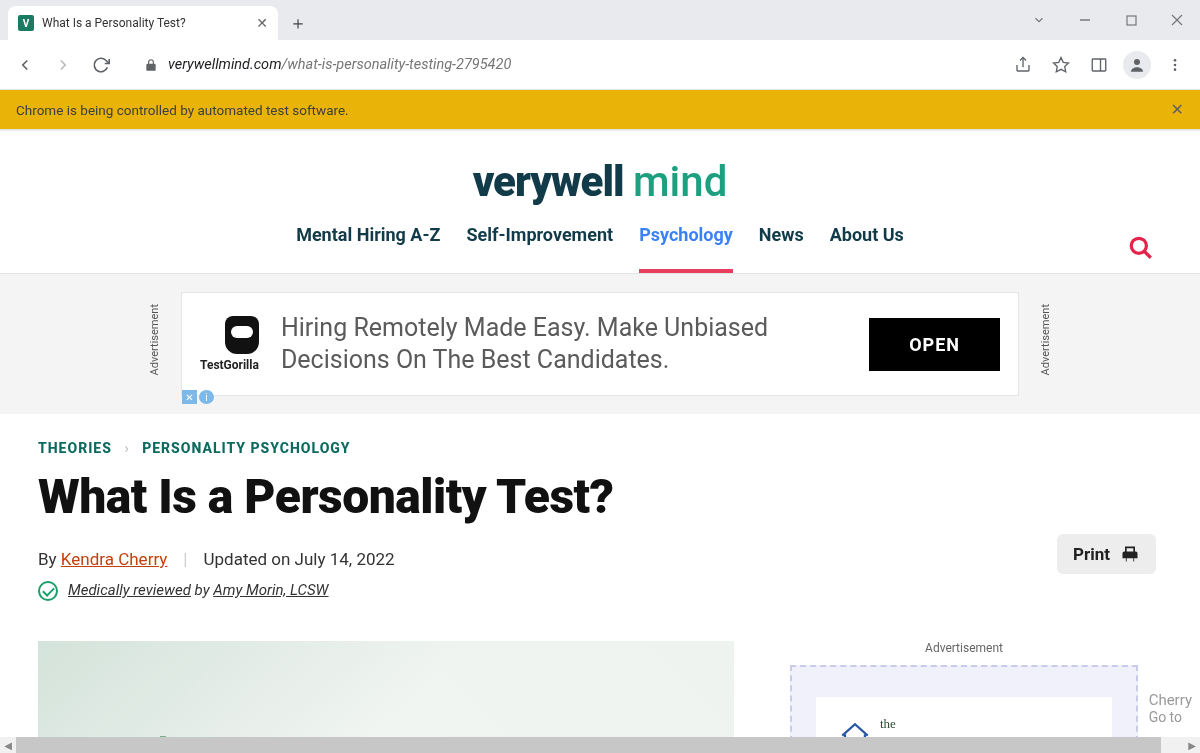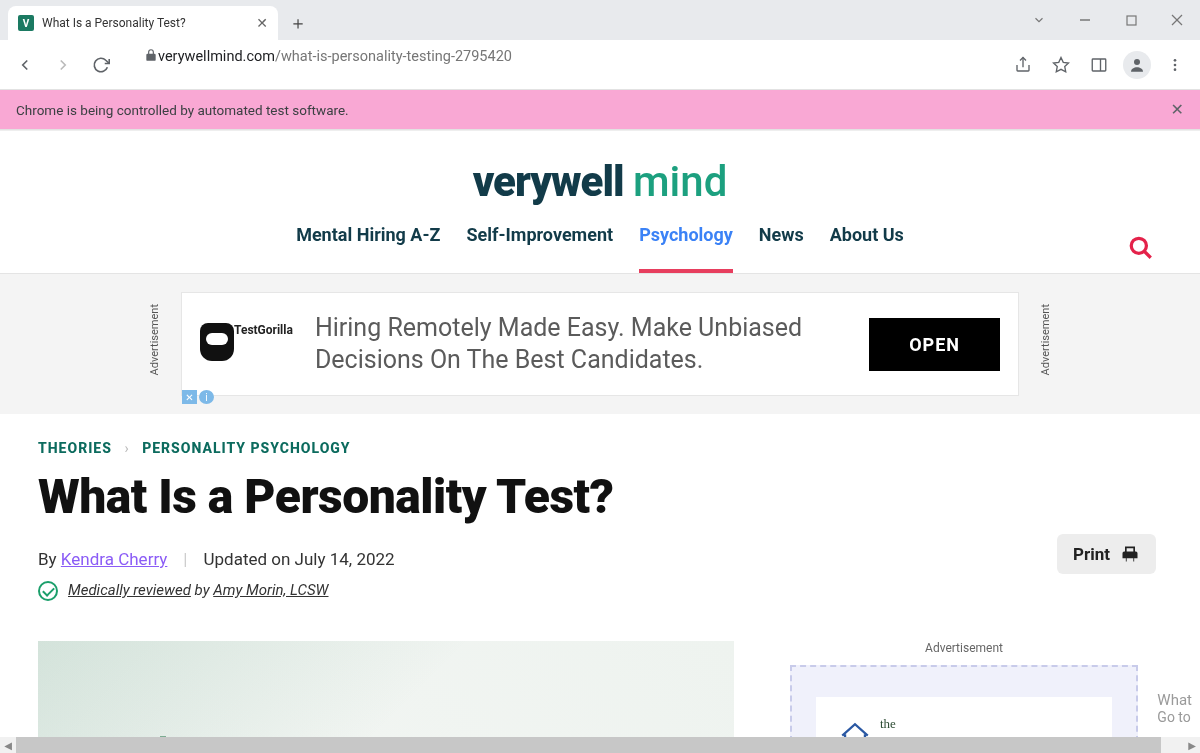--- a/index.html
+++ b/index.html
@@ -75,45 +75,47 @@
     display: flex; align-items: center; justify-content: center;
     color: #5f6368; border-radius: 50%; cursor: pointer;
   }
   .nav-btn.disabled { color: #bbb; }
   .url-bar {
     flex: 1;
     height: 34px;
     background: #fff;
     border-radius: 17px;
     display: flex;
+    align-items: center;
     padding: 0 14px;
-    gap: 0;
+    gap: 10px;
     margin: 0 8px;
     font-size: 14.5px;
+    font-style: italic;
   }
   .lock { color: #5f6368; }
   .url-text { flex: 1; color: #202124; }
   .url-text .domain { color: #202124; }
   .url-text .path { color: #767676; }
   .toolbar-icon {
     width: 34px; height: 34px;
     display: flex; align-items: center; justify-content: center;
     color: #5f6368; cursor: pointer; border-radius: 50%;
   }
   .profile-circle {
     width: 28px; height: 28px;
     background: #e8eaed;
     border-radius: 50%;
     display: flex; align-items:center; justify-content:center;
     color:#5f6368;
   }
 
   .automation-bar {
     height: 40px;
-    background: #f9a8d4;
+    background: #eab308;
     border-bottom: 1px solid #e2e2e2;
     display: flex;
     align-items: center;
     padding: 0 16px;
     font-size: 13.5px;
     color: #3c4043;
   }
   .automation-close { margin-left: auto; color: #5f6368; cursor: pointer; font-size: 16px; }
 
   
@@ -193,21 +195,21 @@
     height: 104px;
     background: #fff;
     border: 1px solid #e6e6e6;
     display: flex;
     align-items: center;
     padding: 0 18px;
     gap: 22px;
     position:relative;
   }
   .ad-logo {
-    display:flex; flex-direction:row; align-items:flex-start;
+    display:flex; flex-direction:column; align-items:flex-end;
     font-size: 12px; font-weight:700; color:#222;
   }
   .ad-gorilla {
     width:34px;height:38px;background:#111;border-radius:8px 8px 12px 12px;
     position:relative;margin-bottom:4px;
   }
   .ad-gorilla::before{content:'';position:absolute;top:10px;left:6px;right:6px;height:12px;background:#fff;border-radius:6px;}
   .ad-text {
     flex: 1;
     font-size: 25px;
@@ -251,21 +253,21 @@
     letter-spacing: -0.5px;
   }
   .byline-row {
     margin-top: 24px;
     display: flex;
     align-items: center;
     gap: 16px;
     font-size: 17px;
     color: #333;
   }
-  .byline-row a { color: #8b5cf6; text-decoration: underline; }
+  .byline-row a { color: #c2410c; text-decoration: underline; }
   .byline-row .divider { color:#ccc; }
   .review-row {
     margin-top: 12px;
     display: flex;
     align-items: flex-start;
     gap: 10px;
     font-size: 15px;
     color: #333;
     font-style: italic;
   }
@@ -556,21 +558,21 @@
               </div>
             </div>
           </div>
         </aside>
       </div>
     </article>
 
   </div>
 
   <div class="activate-watermark">
-    <div class="line1">What</div>
+    <div class="line1">Cherry</div>
     <div>Go to</div>
   </div>
 
 </div>
 
 <div class="hscroll">
   <div class="arrow">◀</div>
   <div class="track"></div>
   <div class="arrow">▶</div>
 </div>

